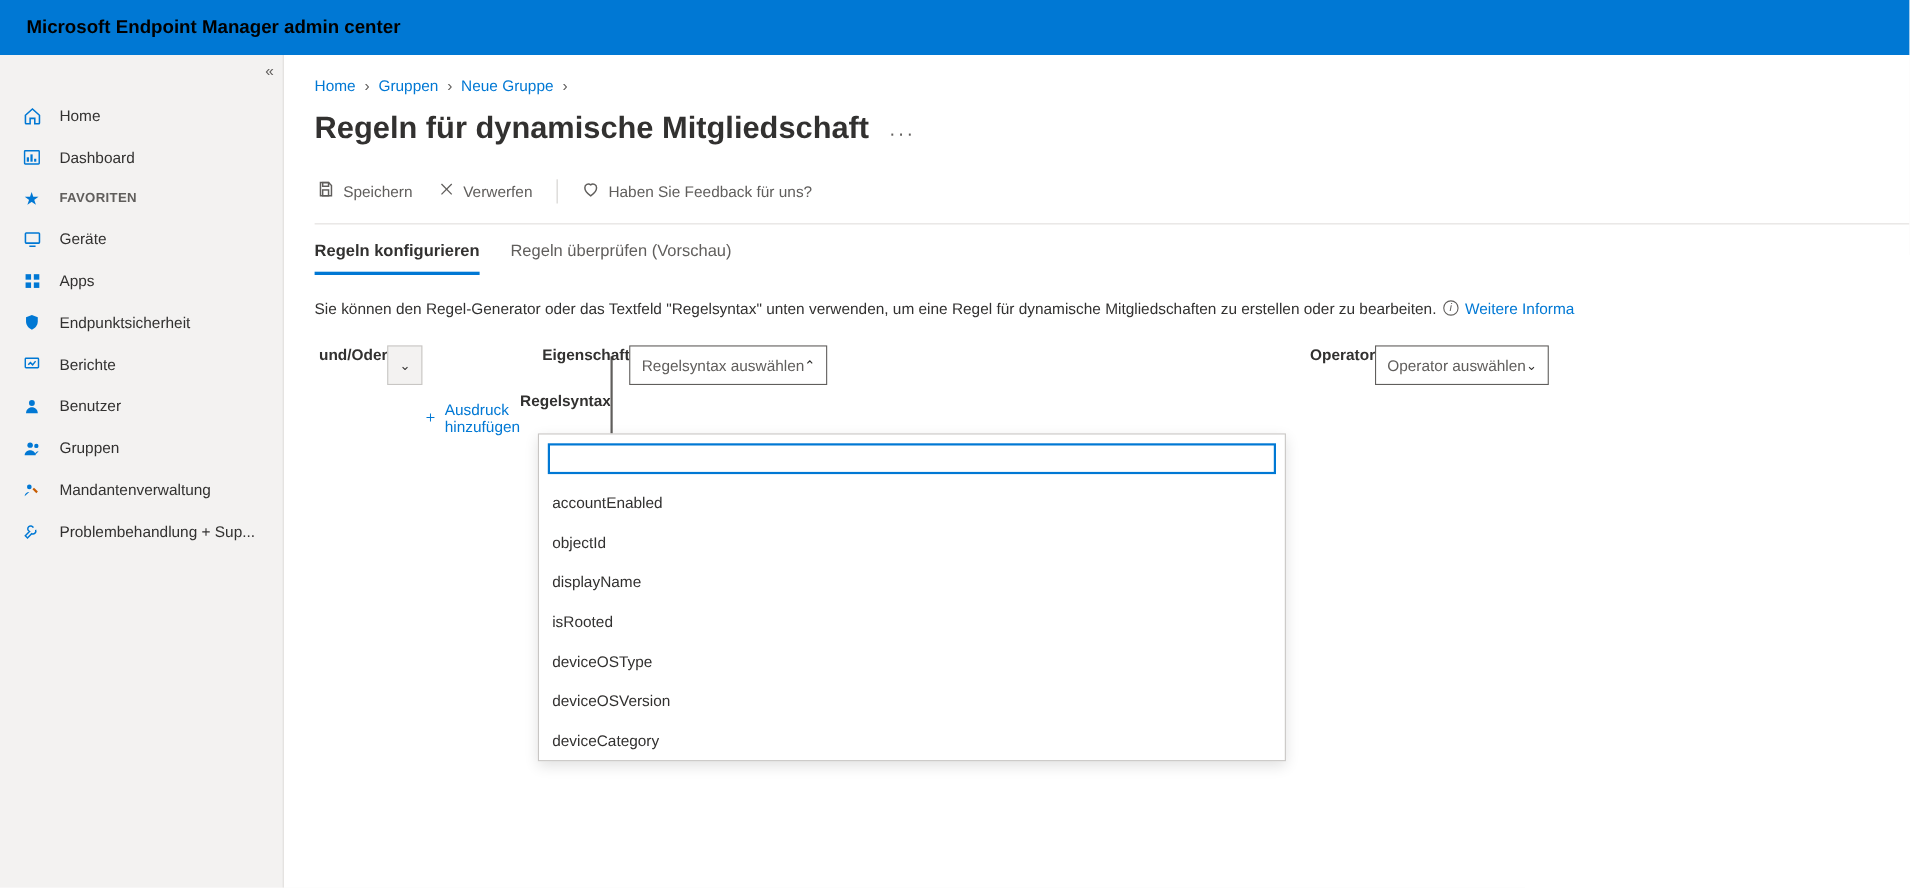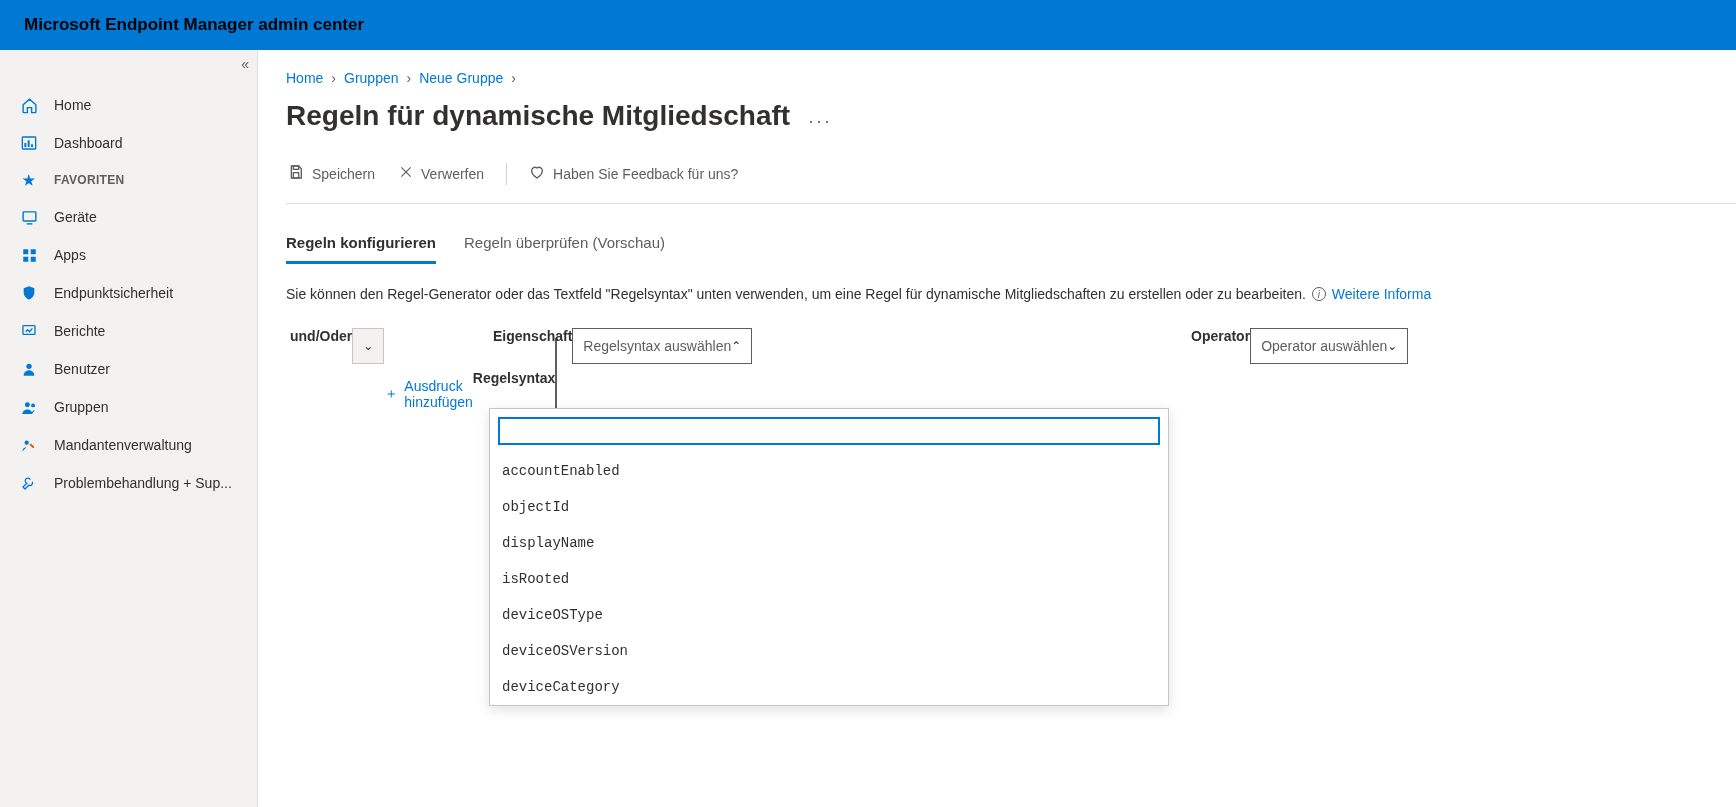--- a/index.html
+++ b/index.html
@@ -114,21 +114,21 @@
   align-items: center;
   gap: 8px;
   color: #605e5c;
   cursor: pointer;
   padding: 4px 2px;
 }
 .tb-divider { width: 1px; height: 22px; background: #d2d0ce; }
 .tabs {
   display: flex;
   gap: 28px;
-  margin-top: 30px;
+  margin-top: 16px;
   text-align: center;
 }
 .tab {
   padding-bottom: 10px;
   cursor: pointer;
   color: #605e5c;
   font-size: 15px;
 }
 .tab.active {
   color: #323130;
@@ -193,21 +193,20 @@
   height: 28px;
   border: 2px solid #0078d4;
   outline: none;
   padding: 0 6px;
   font-size: 14px;
 }
 .dropdown .opt {
   padding: 10px 12px;
   cursor: pointer;
   color: #323130;
-  font-family: Liberation Mono, monospace;
 }
 .add-expr {
   margin-top: 12px;
   display: inline-flex;
   align-items: center;
   gap: 6px;
   color: #0078d4;
   cursor: pointer;
   font-size: 14px;
 }

